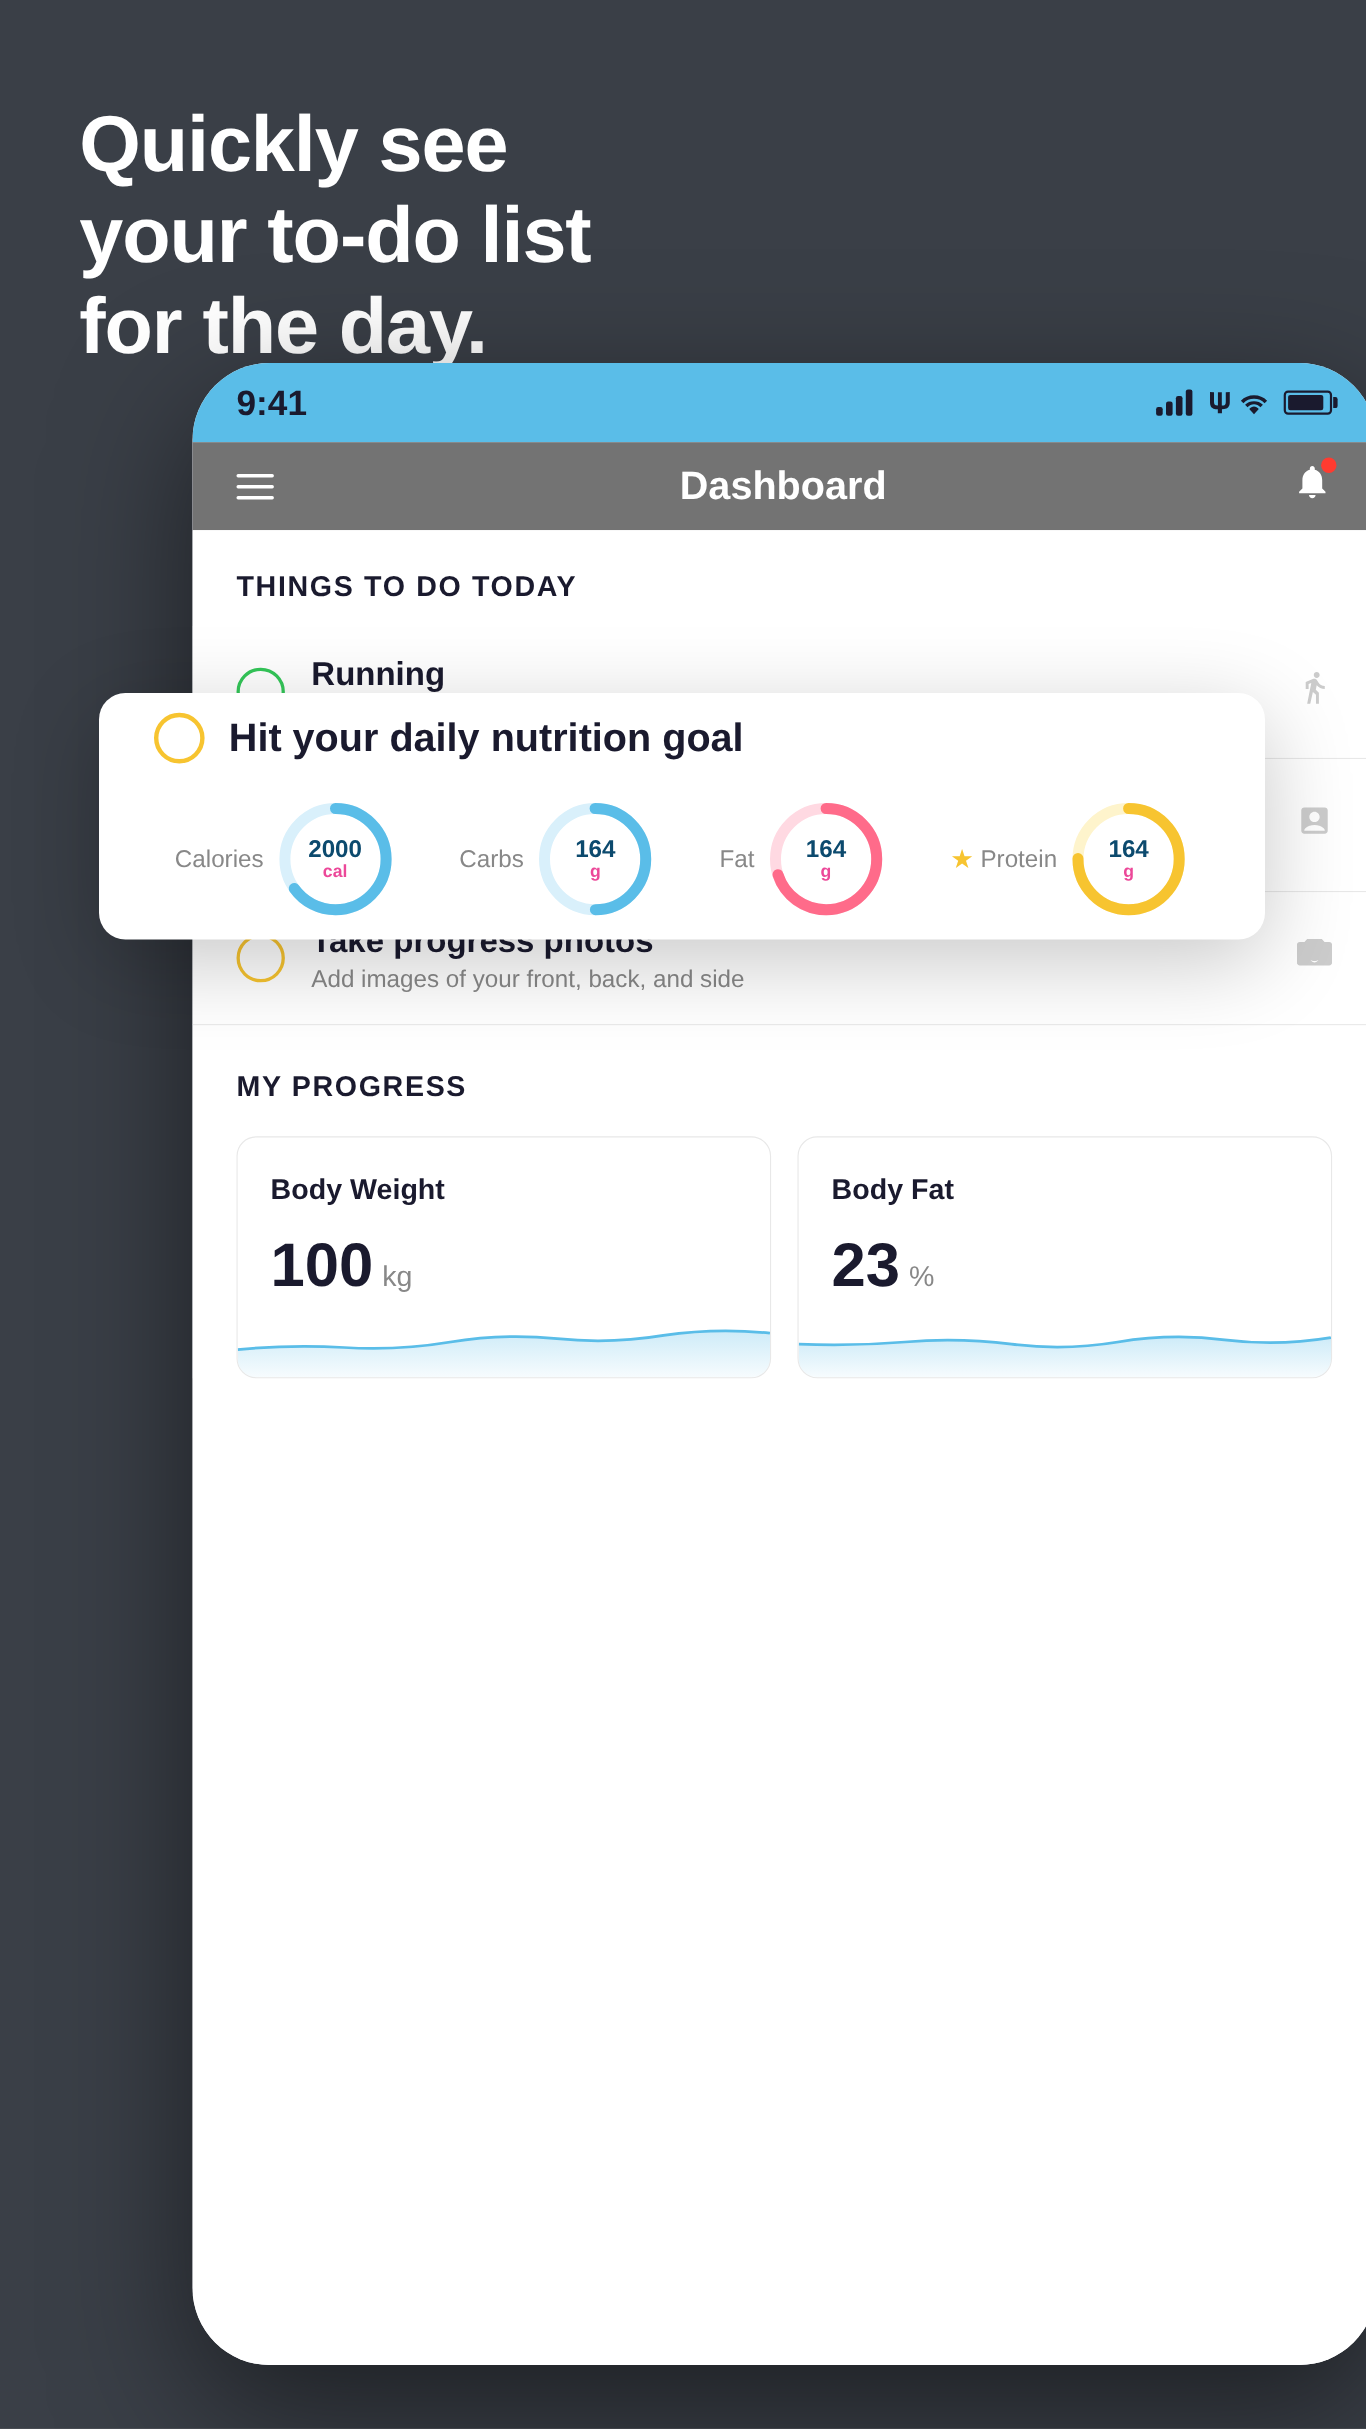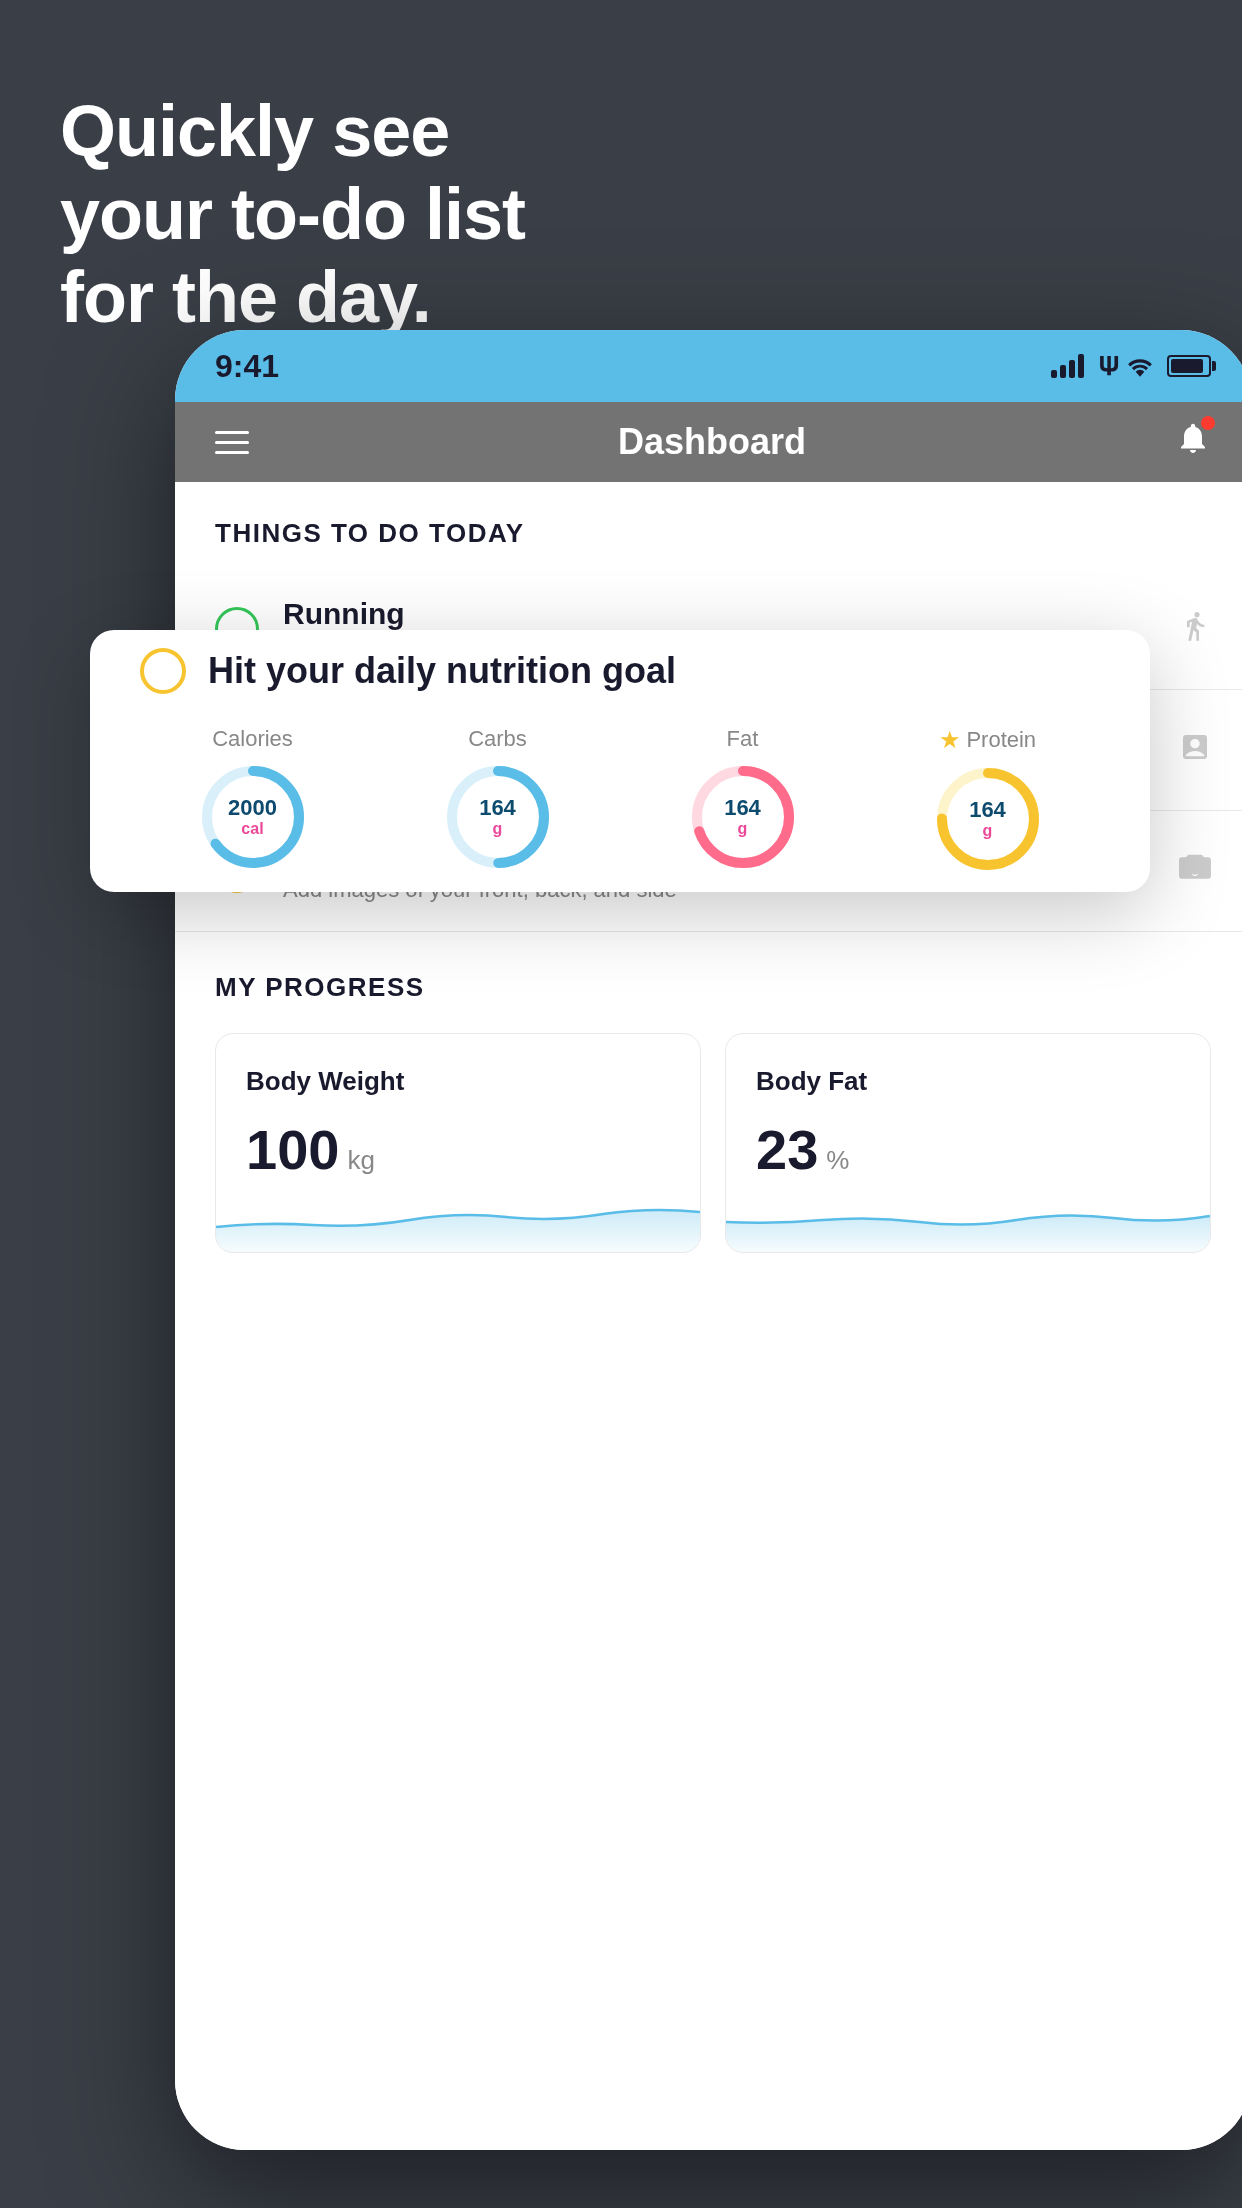--- a/index.html
+++ b/index.html
@@ -10,21 +10,21 @@
       height: 2208px;
       background-color: #3a3f47;
       font-family: -apple-system, BlinkMacSystemFont, 'Helvetica Neue', Arial, sans-serif;
       overflow: hidden;
       position: relative;
     }
 
     .headline {
       position: absolute;
       top: 90px;
-      left: 60px;
+      left: 72px;
       color: #ffffff;
       font-size: 72px;
       font-weight: 800;
       line-height: 1.15;
       letter-spacing: -1px;
     }
 
     
     .phone-frame {
       position: absolute;
@@ -205,21 +205,21 @@
     }
 
     .nutrition-grid {
       display: flex;
       justify-content: space-around;
       gap: 20px;
     }
 
     .nutrition-item {
       display: flex;
-      flex-direction: column;
+      flex-direction: row;
       align-items: center;
       gap: 10px;
     }
 
     .nutrition-label {
       font-size: 22px;
       color: #888;
     }
 
     .nutrition-label.star-label {

